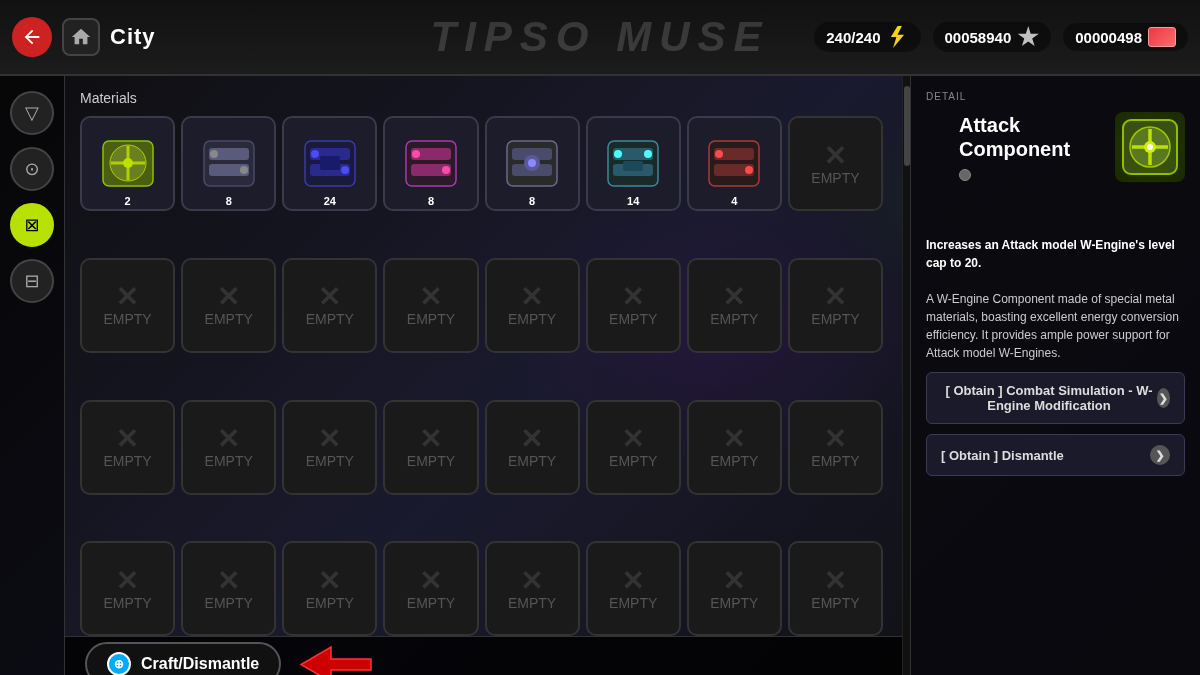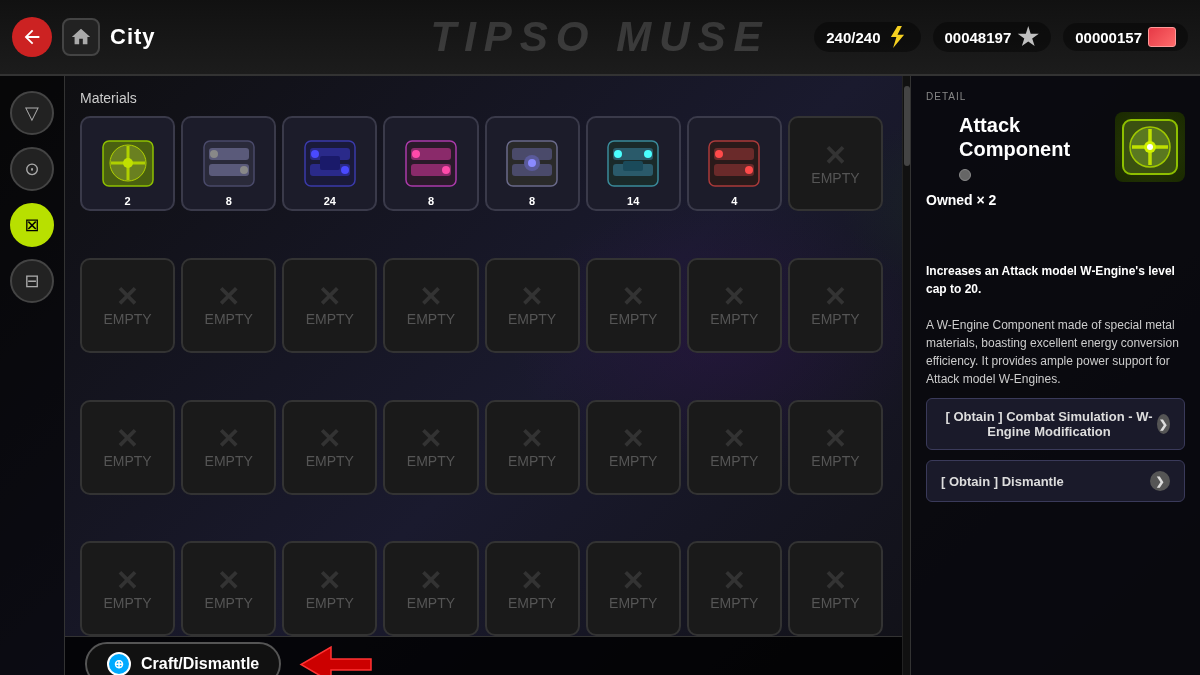--- a/index.html
+++ b/index.html
@@ -403,25 +403,25 @@
   <span class="city-label">City</span>
 
   <div class="topbar-title">TIPSO MUSE</div>
 
   <div class="topbar-right">
     <div class="stat-group">
       <span style="color:#fff;font-size:15px;font-weight:bold;">240/240</span>
       <div class="lightning-icon"></div>
     </div>
     <div class="stat-group">
-      <span style="color:#fff;font-size:15px;font-weight:bold;">00048197</span>
+      <span style="color:#fff;font-size:15px;font-weight:bold;">00058940</span>
       <div class="star-icon"></div>
     </div>
     <div class="stat-group">
-      <span style="color:#fff;font-size:15px;font-weight:bold;">00000157</span>
+      <span style="color:#fff;font-size:15px;font-weight:bold;">00000498</span>
       <div class="card-icon"></div>
     </div>
   </div>
 </div>
 
 <div class="main">
 
   <div class="sidebar">
     <div class="sidebar-btn">▽</div>
     <div class="sidebar-btn">⊙</div>
@@ -665,21 +665,20 @@
           <rect x="3" y="3" width="54" height="54" rx="8" fill="#3a5010" stroke="#8ec000" stroke-width="2"></rect>
           <circle cx="30" cy="30" r="20" fill="#5a7820" stroke="#a0c800" stroke-width="1.5"></circle>
           <line x1="30" y1="12" x2="30" y2="48" stroke="#c0e000" stroke-width="3.5"></line>
           <line x1="12" y1="30" x2="48" y2="30" stroke="#c0e000" stroke-width="3.5"></line>
           <circle cx="30" cy="30" r="6" fill="#d0f000"></circle>
           <circle cx="30" cy="30" r="3" fill="#fff"></circle>
         </svg>
       </div>
     </div>
 
-    <div class="detail-owned">Owned × 2</div>
 
     <div class="detail-desc">
       <strong>Increases an Attack model W-Engine's level cap to 20.</strong>
       <br><br>
       <span>A W-Engine Component made of special metal materials, boasting excellent energy conversion efficiency. It provides ample power support for Attack model W-Engines.</span>
     </div>
 
     <button class="obtain-btn">
       <span>[ Obtain ] Combat Simulation - W-Engine Modification</span>
       <div class="arrow-right">❯</div>

